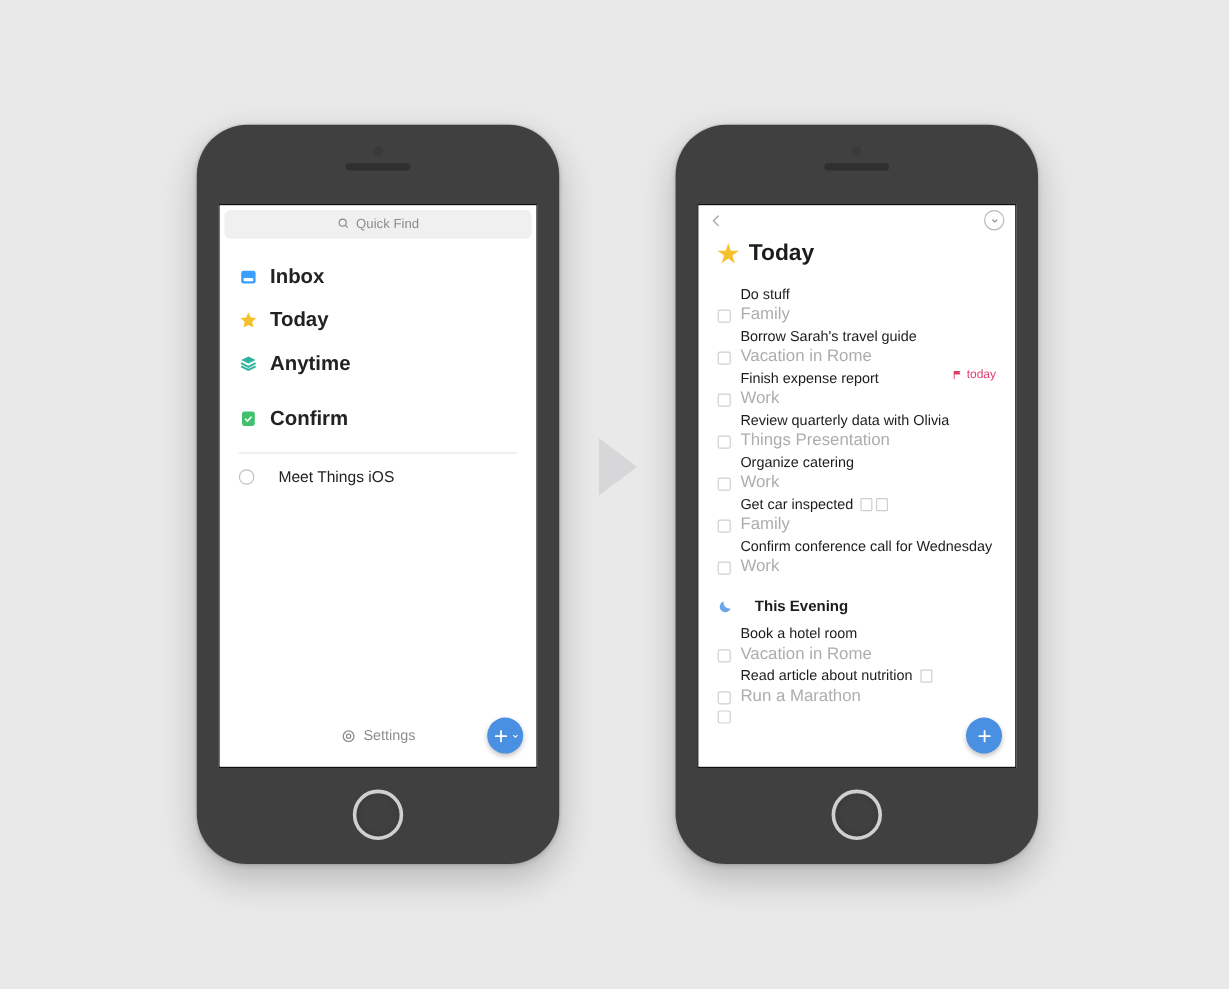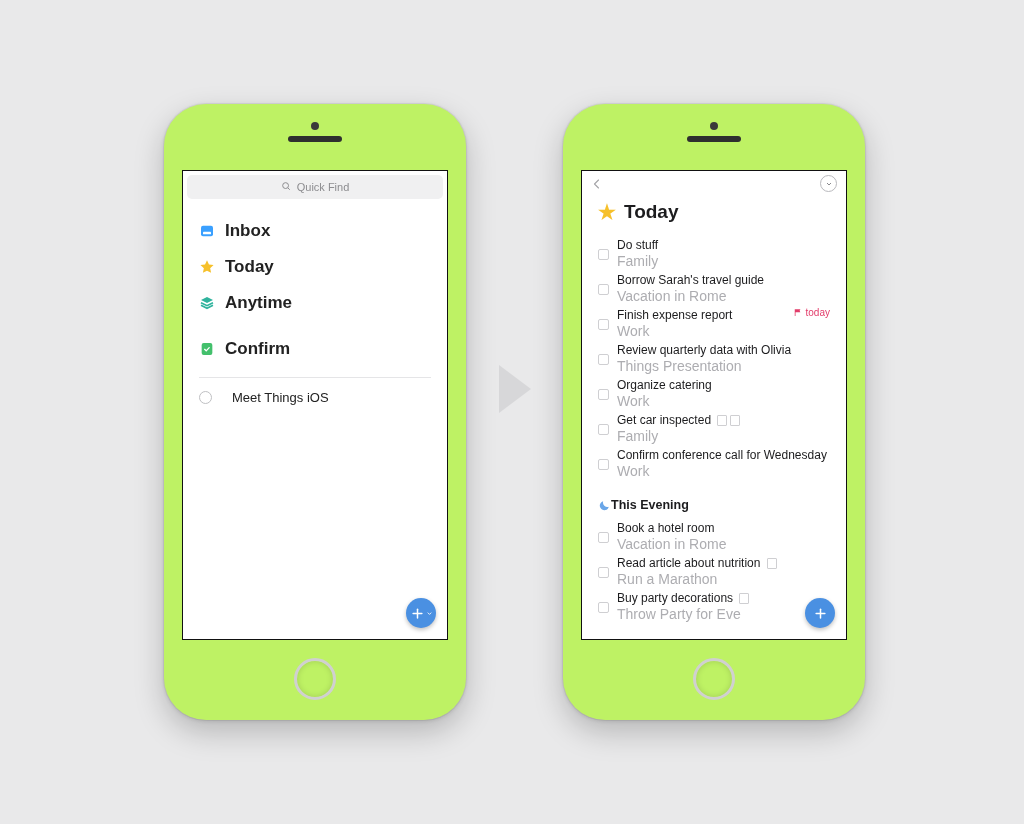--- a/index.html
+++ b/index.html
@@ -16,21 +16,21 @@
     width: 1024px;
     height: 824px;
   }
 
   
   .phone {
     position: absolute;
     width: 302px;
     height: 616px;
     border-radius: 42px;
-    background: #bef264;
+    background: #404040;
     box-shadow:
       0 12px 30px rgba(0,0,0,0.22),
       0 1px 4px rgba(0,0,0,0.12),
       0 0 0 1px rgba(0,0,0,0.05);
   }
   .phone-a { top: 104px; left: 164px; }
   .phone-b { top: 104px; left: 563px; }
 
   .phone .cam {
     position: absolute;
@@ -175,21 +175,21 @@
     padding: 4px 16px 12px 16px;
     font-size: 19px;
     font-weight: 700;
     color: #1c1c1e;
   }
   .star { color: #f6c02a; font-size: 20px; line-height: 1; }
 
   .tasklist { padding: 0 16px; }
   .task {
     display: flex;
-    align-items: center;
+    align-items: flex-end;
     gap: 8px;
     padding: 3px 0 1px 0;
     position: relative;
   }
   .cb {
     margin-top: 1px;
     width: 11px; height: 11px;
     border: 1.2px solid #cfcfd2;
     border-radius: 2px;
     box-sizing: border-box;
@@ -222,21 +222,21 @@
     margin-left: 3px;
   }
   .mini-icons span {
     width: 8px; height: 9px;
     border: 1px solid #cfcfd2;
     border-radius: 1px;
   }
 
   .evening-head {
     display: flex; align-items: center;
-    gap: 0;
+    gap: 18px;
     padding: 18px 16px 6px 16px;
     font-size: 12.5px;
     font-weight: 700;
     color: #1c1c1e;
   }
   .moon { color: #6aa6e8; }
   .moon svg { width: 13px; height: 13px; display: block; }
 
 </style>
 </head>
@@ -306,20 +306,29 @@
         </div>
       </div>
 
       <div class="rule"></div>
 
       <div class="project-row">
         <span class="pie"></span>
         <span>Meet Things iOS</span>
       </div>
 
+      <div class="bottom-bar-a">
+        <span style="display:flex">
+          <svg viewBox="0 0 24 24" width="13" height="13" fill="none" stroke="#8d8d90" stroke-width="2">
+            <circle cx="12" cy="12" r="3.2"></circle>
+            <circle cx="12" cy="12" r="8.2"></circle>
+          </svg>
+        </span>
+        <span>Settings</span>
+      </div>
 
       <div class="fab">
         <svg viewBox="0 0 24 24" fill="none" stroke="#fff" stroke-width="2.4" stroke-linecap="round">
           <line x1="12" y1="5" x2="12" y2="19"></line>
             <line x1="5" y1="12" x2="19" y2="12"></line>
         </svg>
         <svg class="chev" viewBox="0 0 24 24" fill="none" stroke="#fff" stroke-width="3">
           <polyline points="6 9 12 15 18 9"></polyline>
         </svg>
       </div>
@@ -449,29 +458,20 @@
               <span class="mini-icons">
                   <span></span>
                 </span>
             </div>
             <div class="t-sub">Run a Marathon</div>
           </div>
         </div>
 
         <div class="task">
           <span class="cb"></span>
-          <div class="t-body">
-            <div class="t-title">
-              <span>Buy party decorations</span>
-              <span class="mini-icons">
-                  <span></span>
-                </span>
-            </div>
-            <div class="t-sub">Throw Party for Eve</div>
-          </div>
         </div>
       </div>
 
       <div class="fab">
         <svg viewBox="0 0 24 24" fill="none" stroke="#fff" stroke-width="2.4" stroke-linecap="round">
           <line x1="12" y1="5" x2="12" y2="19"></line>
             <line x1="5" y1="12" x2="19" y2="12"></line>
         </svg>
       </div>
 

